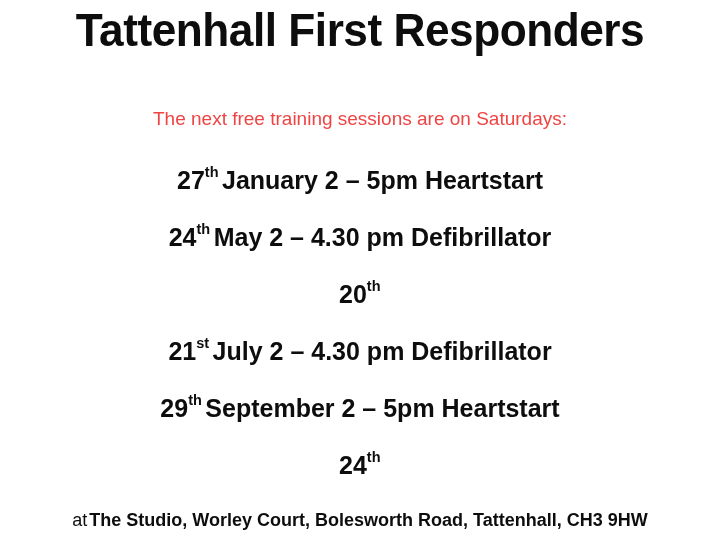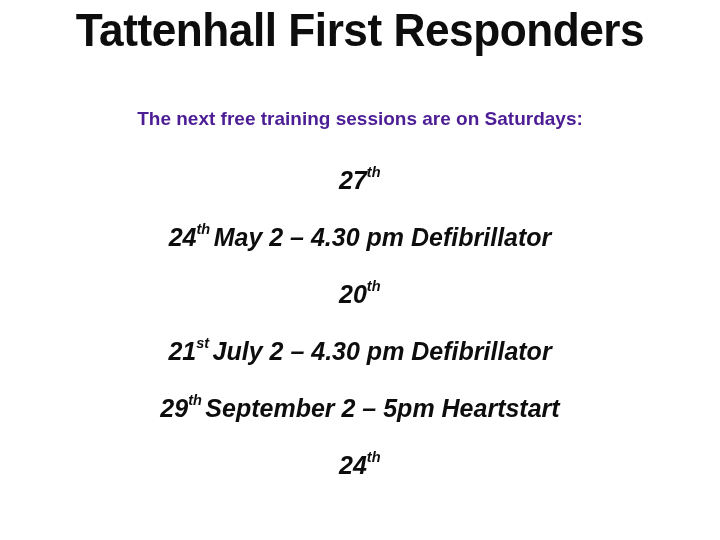--- a/index.html
+++ b/index.html
@@ -44,24 +44,24 @@
     margin-top: 2px;
     white-space: nowrap;
   }
 
   
   .subtitle {
     margin: 0;
     width: 100%;
     text-align: center;
     font-family: "Liberation Sans", sans-serif;
-    font-weight: bold;
+    font-weight: normal;
     font-size: 19px;
     line-height: 24px;
-    color: #4c1d95;
+    color: #ef4444;
     margin-top: 49px;
     white-space: nowrap;
   }
 
   
   .sessions {
     list-style: none;
     margin: 0;
     padding: 0;
     width: 100%;
@@ -73,21 +73,20 @@
     font-family: "Liberation Sans", sans-serif;
     font-weight: bold;
     font-size: 25px;
     line-height: 30px;
     color: #0d0d0d;
     height: 57px;
     display: flex;
     align-items: center;
     justify-content: center;
     white-space: nowrap;
-    font-style: italic;
   }
   .session-line .sup {
     font-size: 0.58em;
     vertical-align: baseline;
     position: relative;
     top: -0.52em;
     font-weight: bold;
     padding-right: 0.5px;
   }
   .session-line .rest {
@@ -122,20 +121,21 @@
 <div class="poster">
 
   <h1 class="poster-title">Tattenhall First Responders</h1>
 
   <p class="subtitle">The next free training sessions are on Saturdays:</p>
 
   <ul class="sessions">
     <li class="session-line">
       <span>27</span>
         <span class="sup">th</span>
+        <span class="rest">January 2 – 5pm Heartstart</span>
     </li>
     <li class="session-line">
       <span>24</span>
         <span class="sup">th</span>
         <span class="rest">May 2 – 4.30 pm Defibrillator</span>
     </li>
     <li class="session-line">
       <span>20</span>
         <span class="sup">th</span>
     </li>
@@ -148,14 +148,17 @@
       <span>29</span>
         <span class="sup">th</span>
         <span class="rest">September 2 – 5pm Heartstart</span>
     </li>
     <li class="session-line">
       <span>24</span>
         <span class="sup">th</span>
     </li>
   </ul>
 
+  <div class="footer">
+    <span class="at">at</span><span class="address">The Studio, Worley Court, Bolesworth Road, Tattenhall, CH3 9HW</span>
+  </div>
 
 </div>
 
 </body></html>

